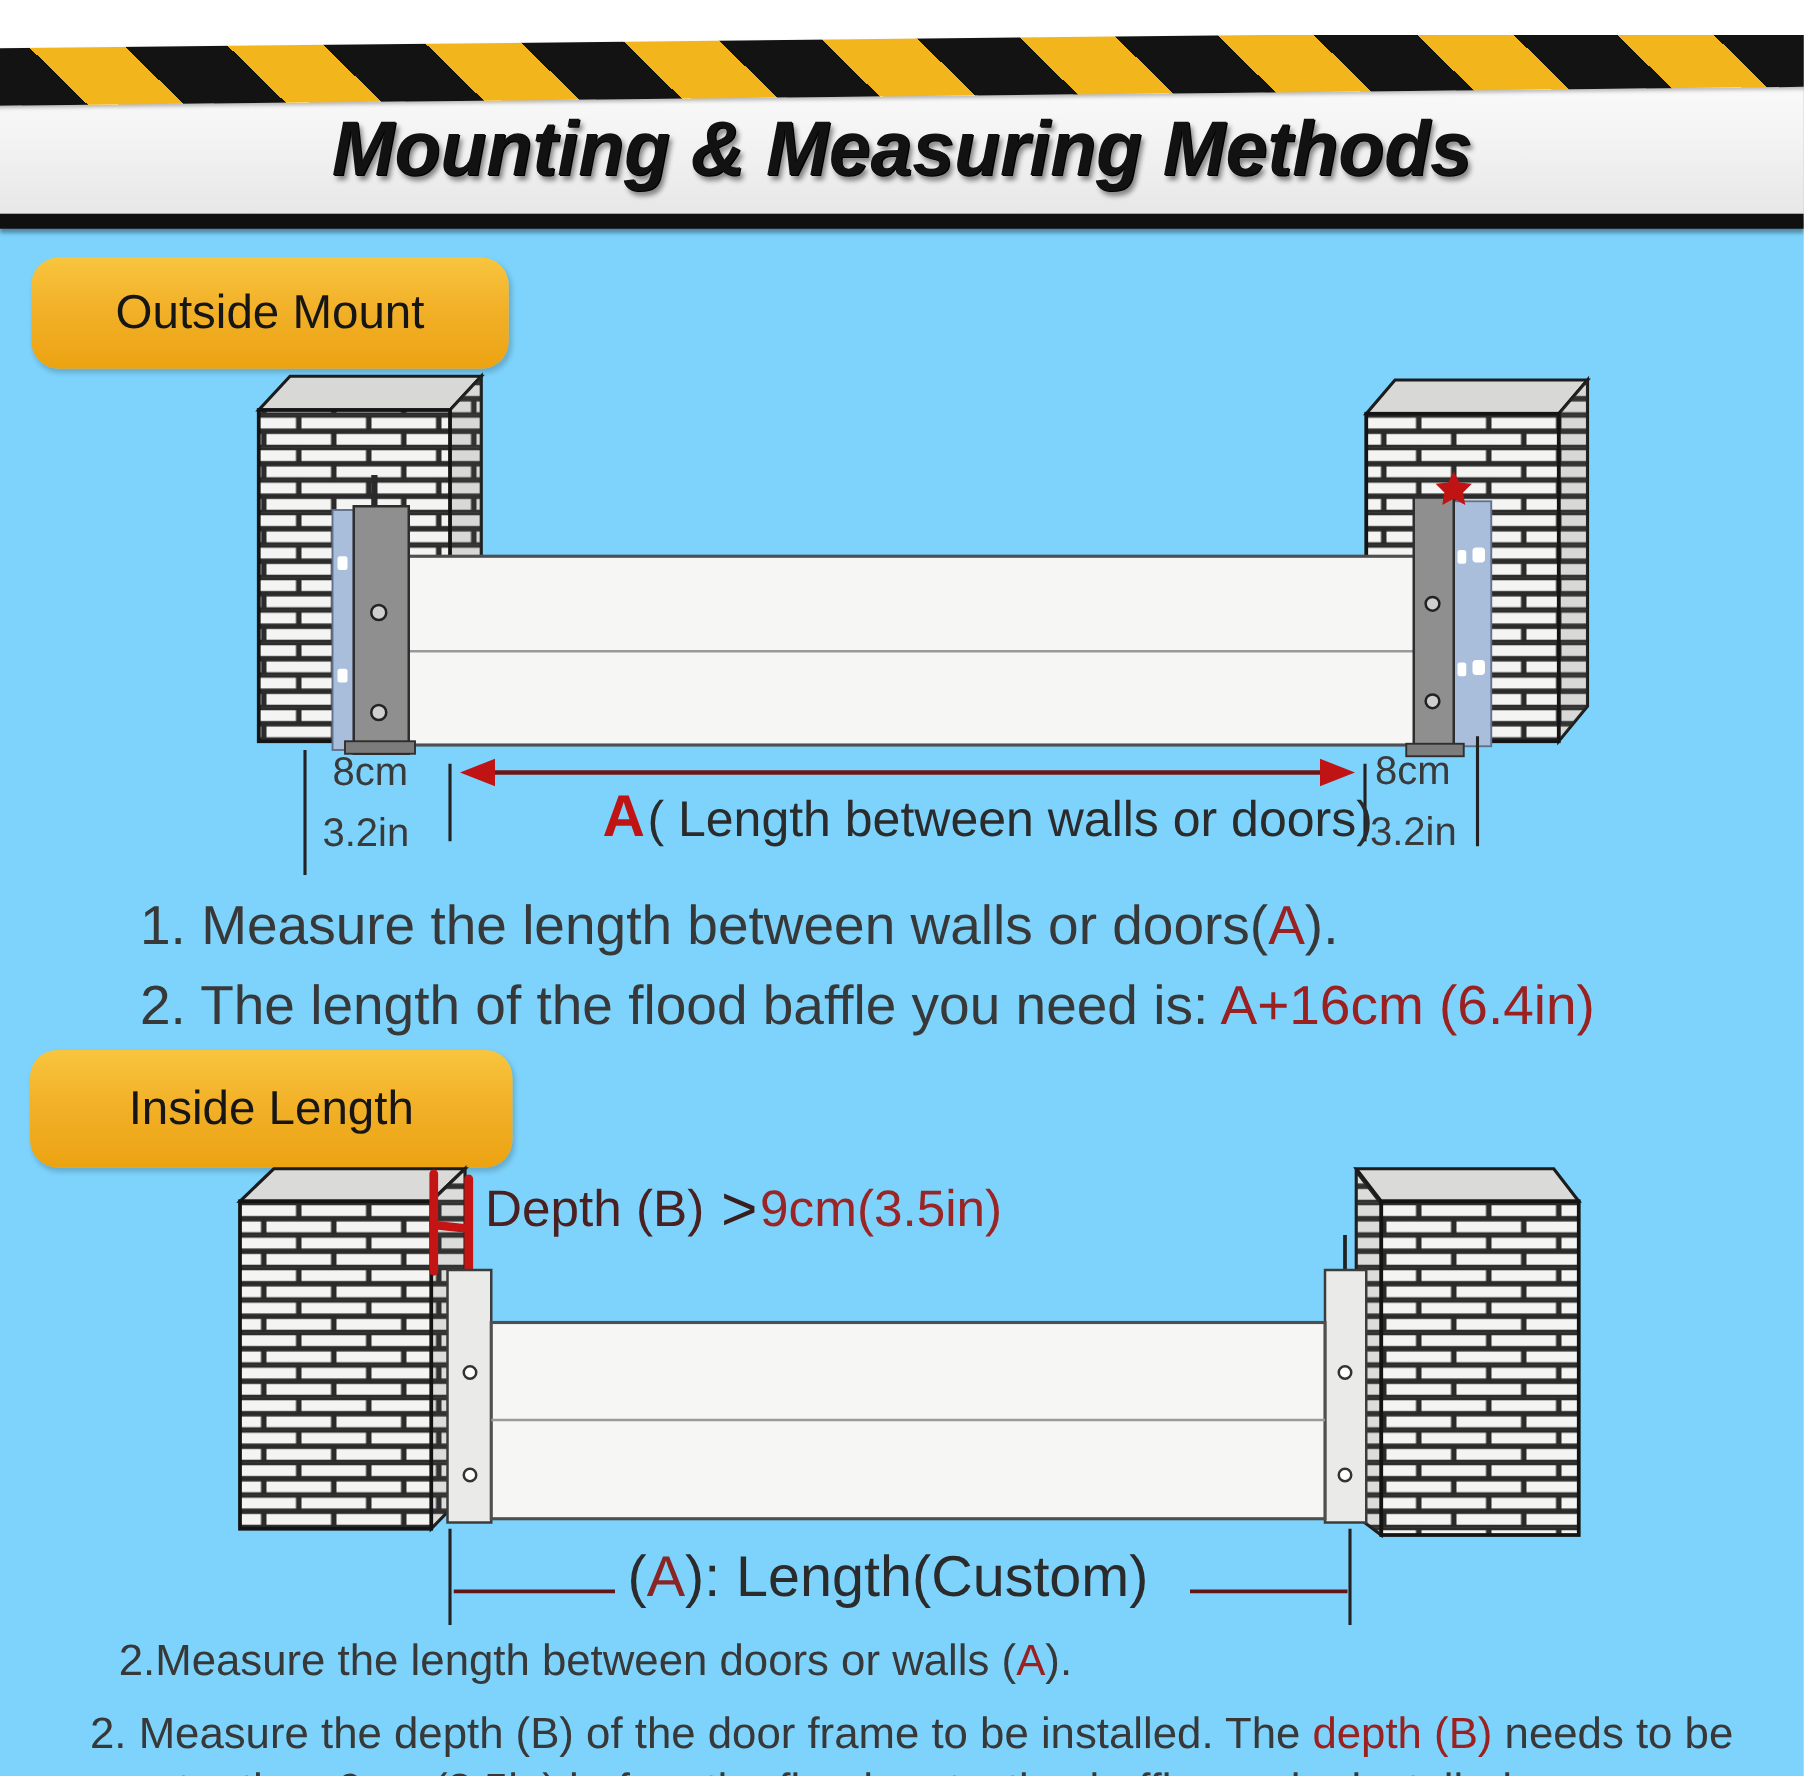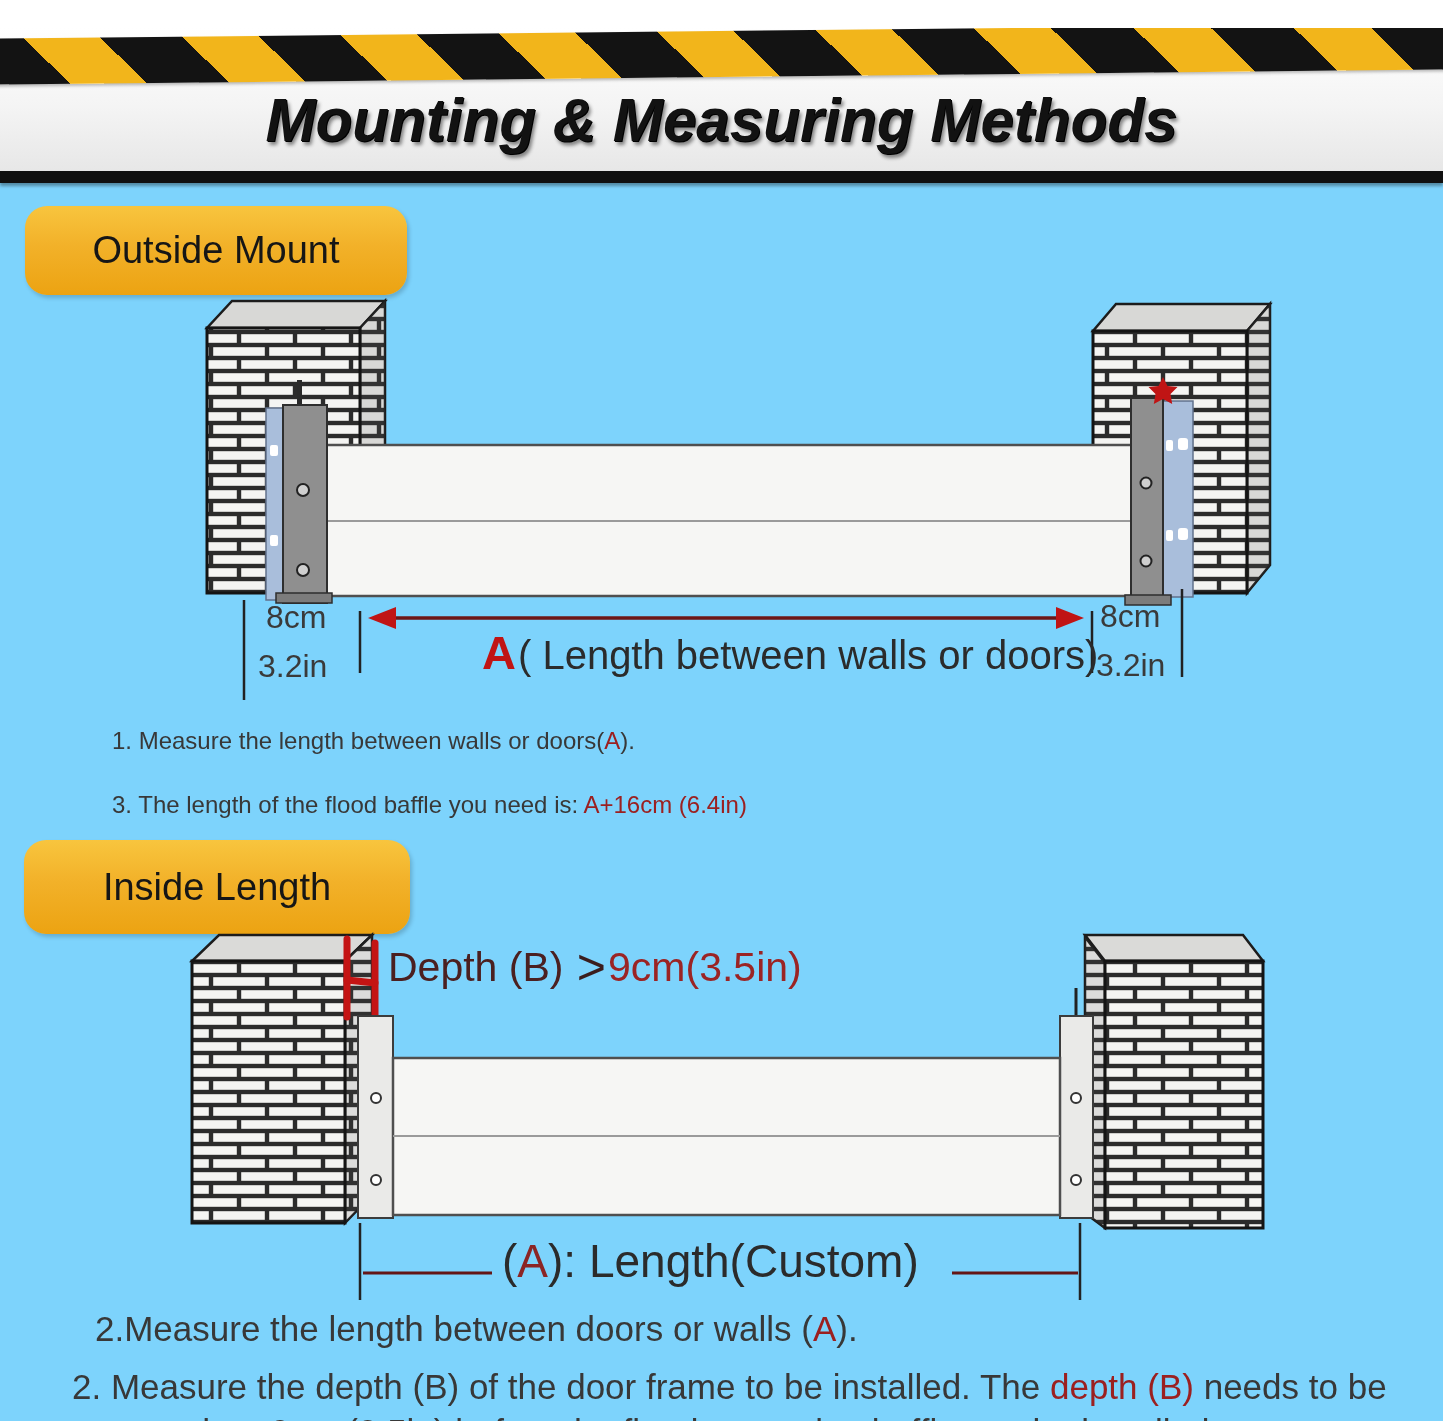--- a/index.html
+++ b/index.html
@@ -51,21 +51,21 @@
   #out-right-in{left:1096px;top:621px;}
   #out-span-label{left:482px;top:601px;font-size:40px;color:#2b2b2b;}
   #out-span-label .big-a{font-size:47px;font-weight:bold;color:#c01414;margin-right:2px;}
   #depth-label{left:388px;top:914px;font-size:41px;color:#4b2020;}
   #depth-label .gt{font-size:50px;color:#3a1d1d;vertical-align:-3px;margin:0 2px;}
   #depth-label .depth-value{color:#9b2424;}
   #in-span-label{left:502px;top:1210px;font-size:46px;color:#2b2b2b;}
   #in-span-label .dark-a{color:#8b2525;}
   
   .steps{position:absolute;color:#383838;}
-  #outside-steps{left:112px;top:688px;width:1240px;font-size:24px;}
+  #outside-steps{left:112px;top:688px;width:1240px;font-size:44px;}
   #outside-steps p{margin:0 0 15px 0;line-height:49px;}
   #inside-steps{left:72px;top:1278px;width:1345px;font-size:35px;}
   #inside-steps p{margin:0 0 13px 0;line-height:45px;}
   #inside-steps .p1{padding-left:23px;}
   .red-part{color:#9b2020;}
 </style>
 </head>
 <body>
 
 <div id="page">
@@ -152,21 +152,21 @@
   <div class="meas" id="out-left-cm">8cm</div>
   <div class="meas" id="out-left-in">3.2in</div>
   <div class="meas" id="out-right-cm">8cm</div>
   <div class="meas" id="out-right-in">3.2in</div>
   <div class="meas" id="out-span-label">
     <span class="big-a">A</span><span>( Length between walls or doors)</span>
   </div>
 
   <div class="steps" id="outside-steps">
     <p><span>1. Measure the length between walls or doors(</span><span class="red-part">A</span><span>).</span></p>
-    <p><span>3. The length of the flood baffle you need is: </span><span class="red-part">A+16cm (6.4in)</span></p>
+    <p><span>2. The length of the flood baffle you need is: </span><span class="red-part">A+16cm (6.4in)</span></p>
   </div>
 
   <svg id="svg-inside" class="diagram-svg" viewBox="0 0 1130 380">
     <defs>
       <pattern id="brick2" width="56" height="26" patternUnits="userSpaceOnUse">
         <rect width="56" height="26" fill="#efefed"></rect>
         <g stroke="#2b2b2b" stroke-width="2.4" fill="#f4f4f2">
           <rect x="-14" y="1" width="54" height="11"></rect>
           <rect x="42" y="1" width="54" height="11"></rect>
           <rect x="14" y="14" width="54" height="11"></rect>

